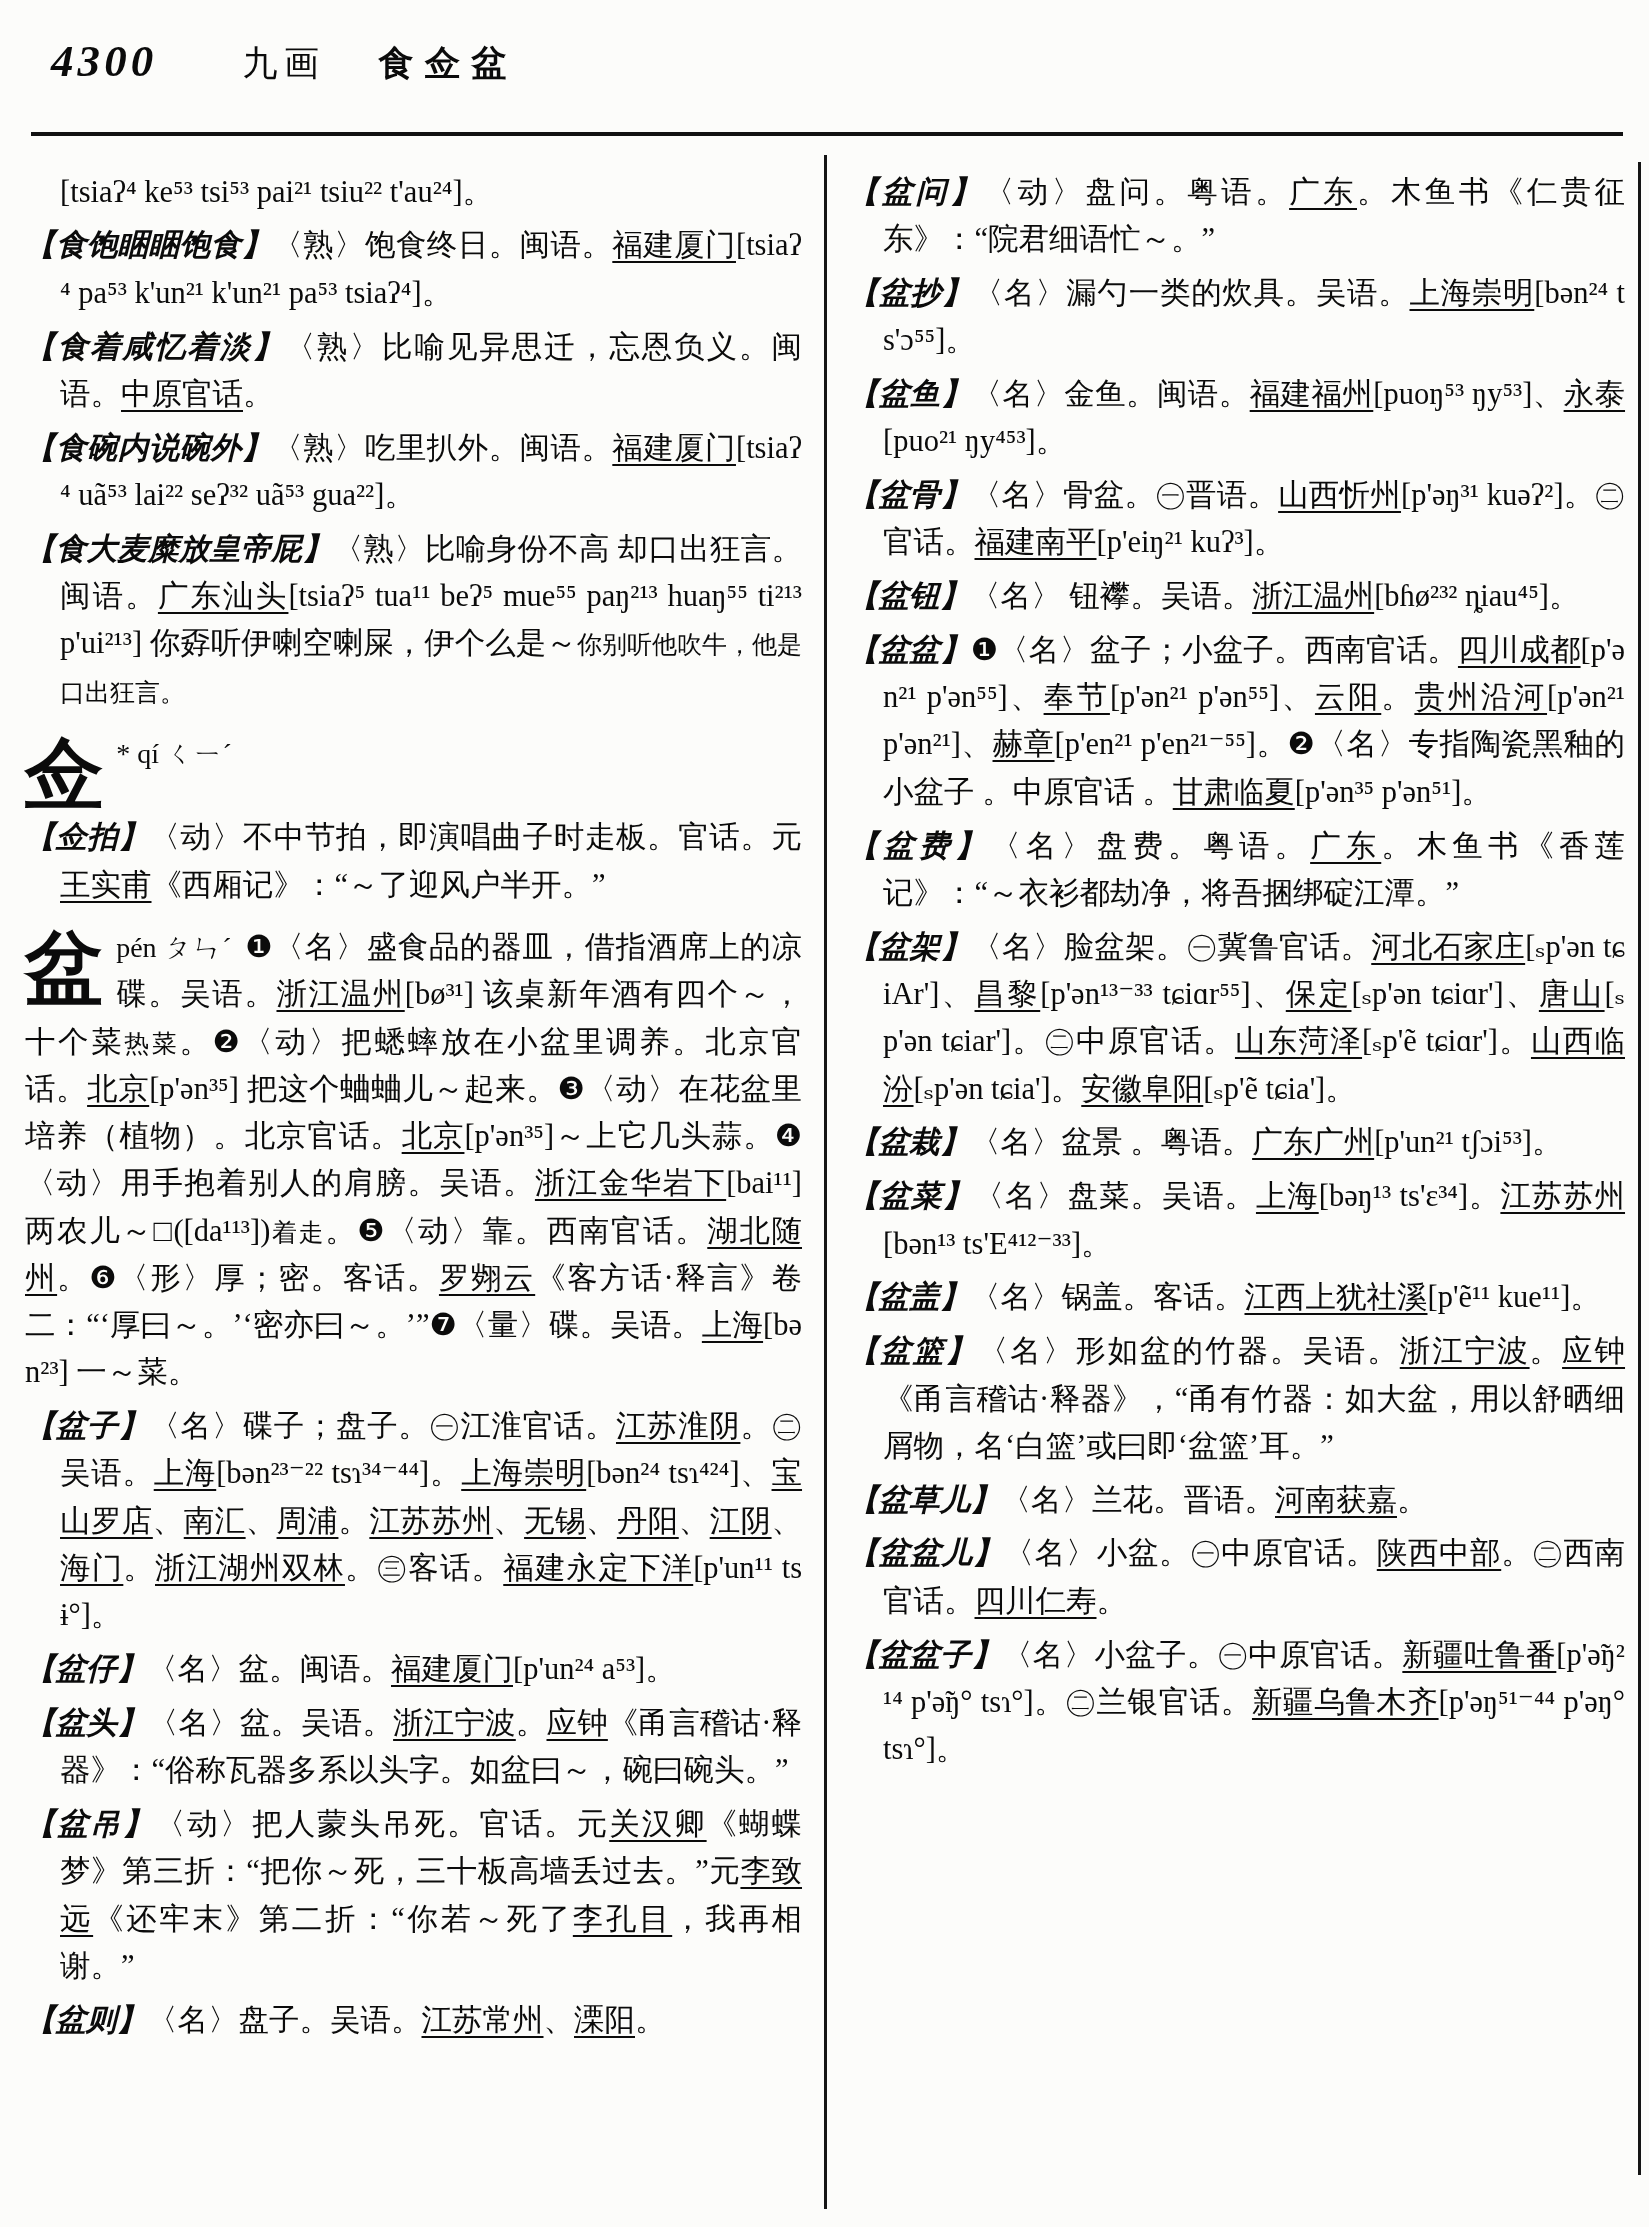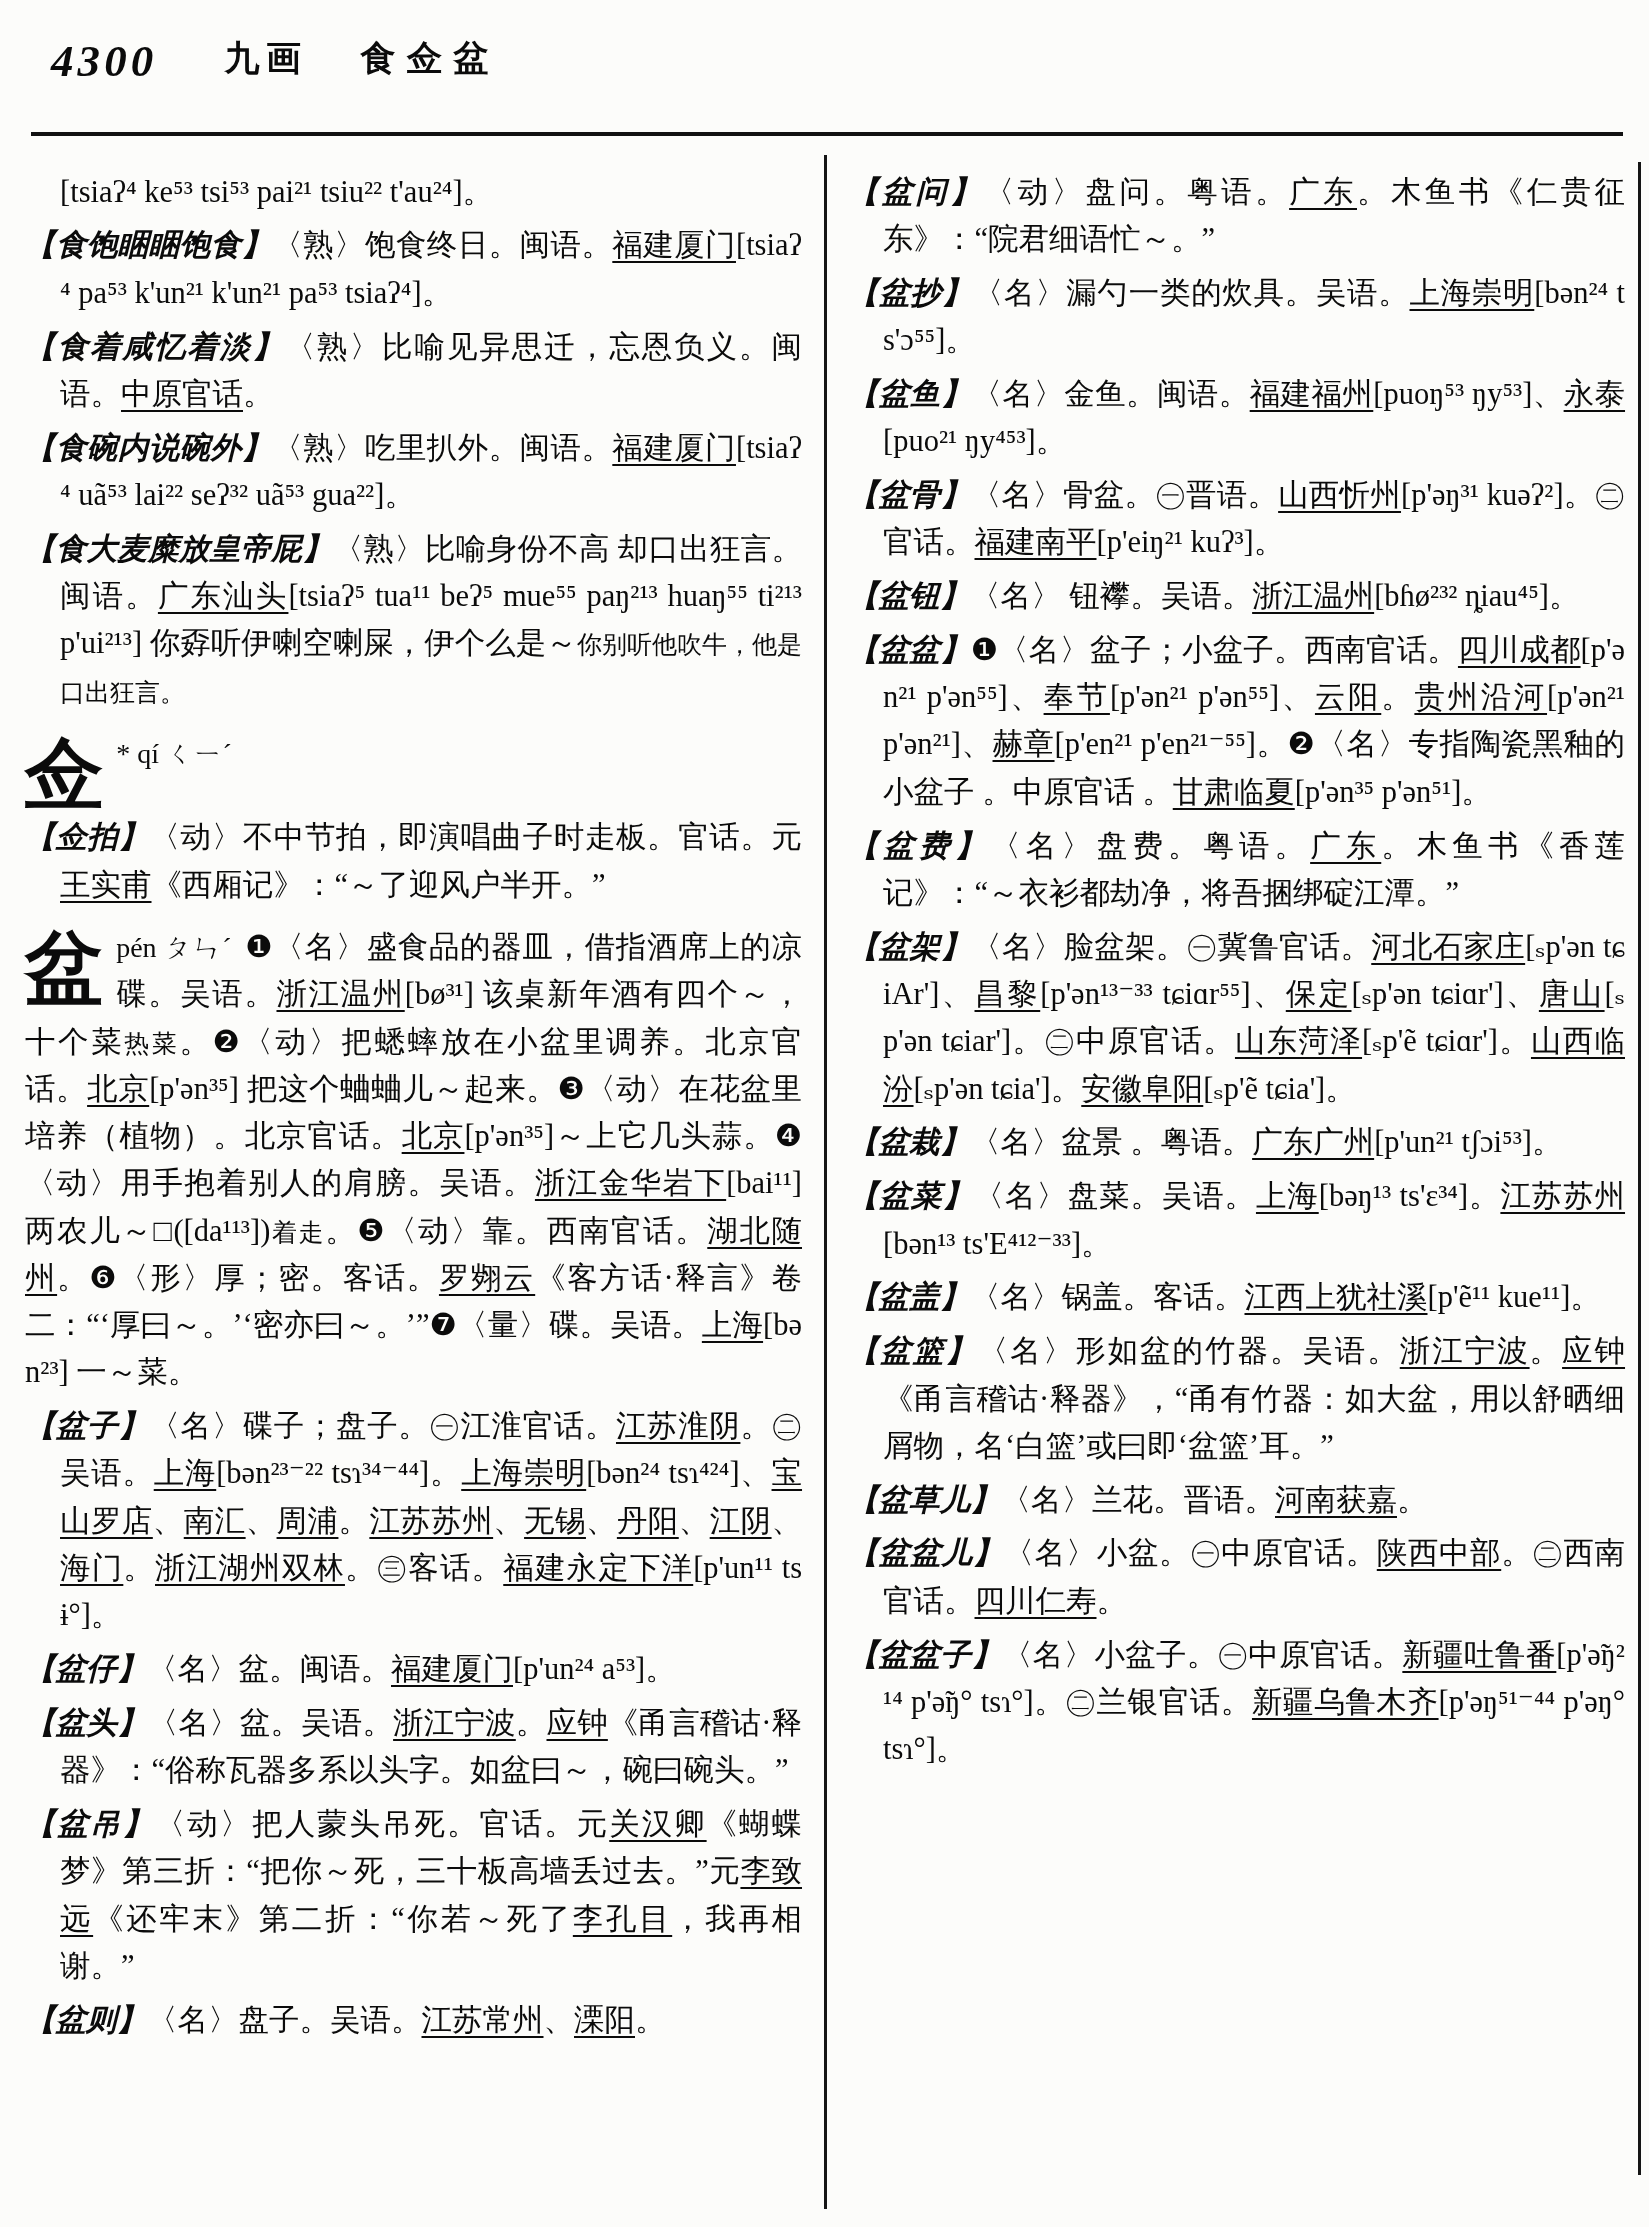--- a/index.html
+++ b/index.html
@@ -2,23 +2,23 @@
 <html style="font-size:13.2px"><head>
 <meta charset="utf-8">
 <style>
   html,body{margin:0;padding:0;}
   body{
     width:1650px;height:2227px;background:#fcfcfa;color:#0b0b0b;
     font-family:"Liberation Serif","DejaVu Serif",serif;
     -webkit-font-smoothing:antialiased;
   }
   .page{position:relative;width:1650px;height:2227px;overflow:hidden;}
-  .header{position:absolute;top:35px;left:51px;display:flex;align-items:flex-start;}
+  .header{position:absolute;top:35px;left:51px;display:flex;align-items:flex-end;}
   .pagenum{font-size:45px;font-weight:bold;font-style:italic;letter-spacing:4.1px;}
-  .sec{font-size:35px;letter-spacing:6.6px;margin-left:67px;font-weight:bold;}
+  .sec{font-size:35px;letter-spacing:6.6px;margin-left:85px;font-weight:normal;}
   .chars{font-size:35px;letter-spacing:11.5px;margin-left:53px;font-weight:bold;}
   .rule{position:absolute;top:132px;left:31px;width:1592px;height:4.1px;background:#111;}
   .divider{position:absolute;left:824px;top:155px;height:2054px;width:2.5px;background:#151515;}
   .edge{position:absolute;left:1638px;top:162px;height:2013px;width:3.3px;background:#151515;}
   .col{
     position:absolute;top:162px;width:777px;
     font-size:30.5px;line-height:1.55;text-align:justify;
     word-break:break-all;
   }
   .col.left{left:25px;}

